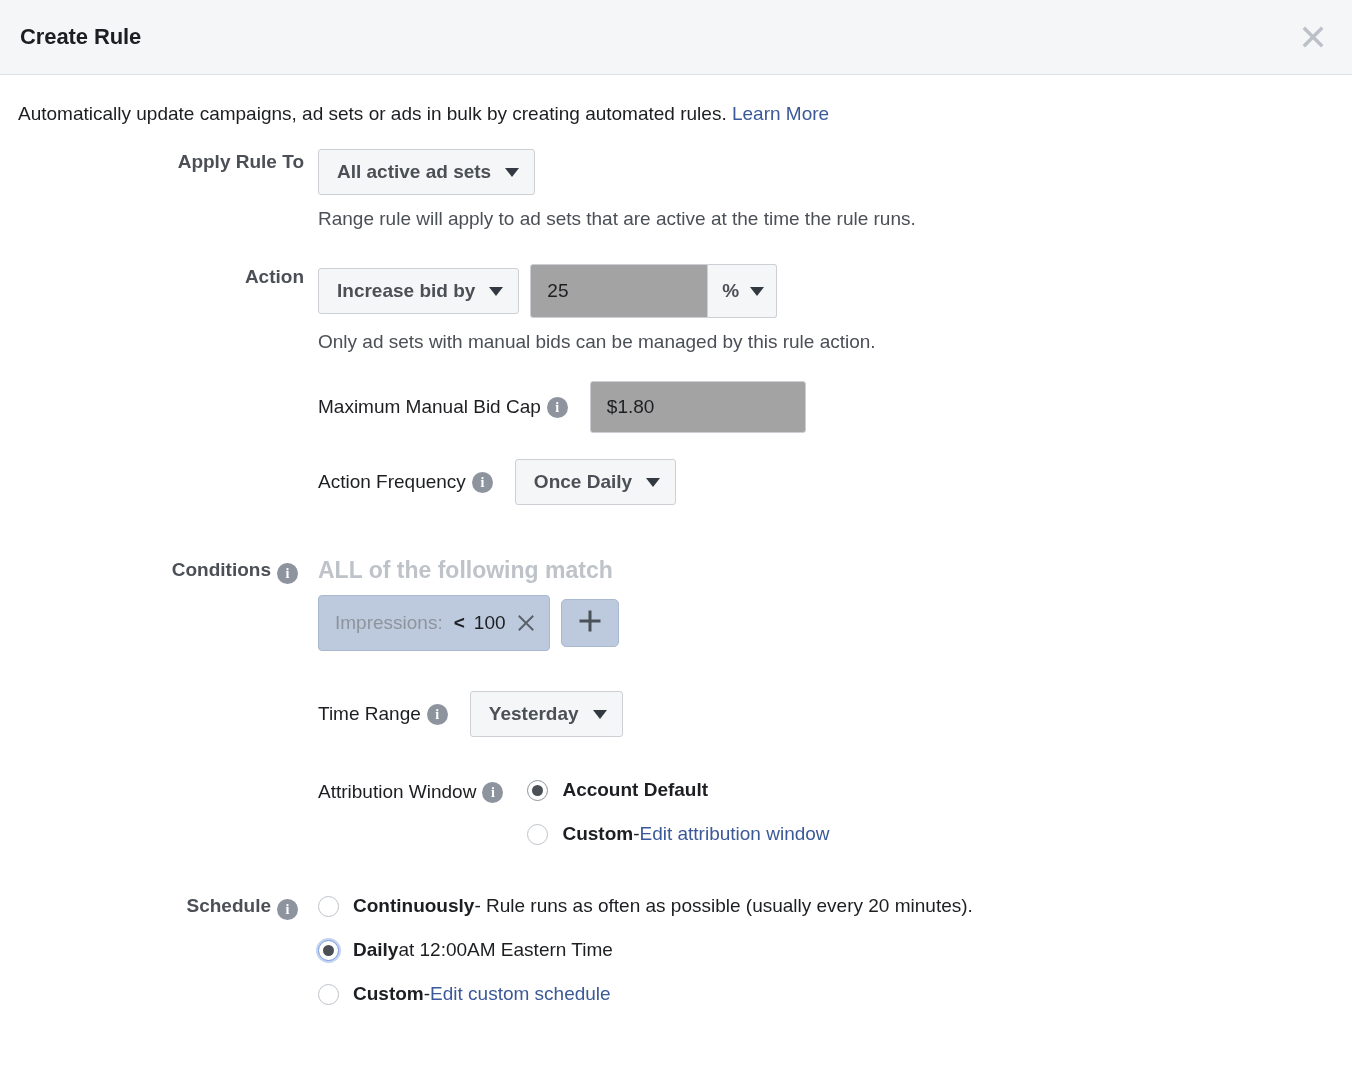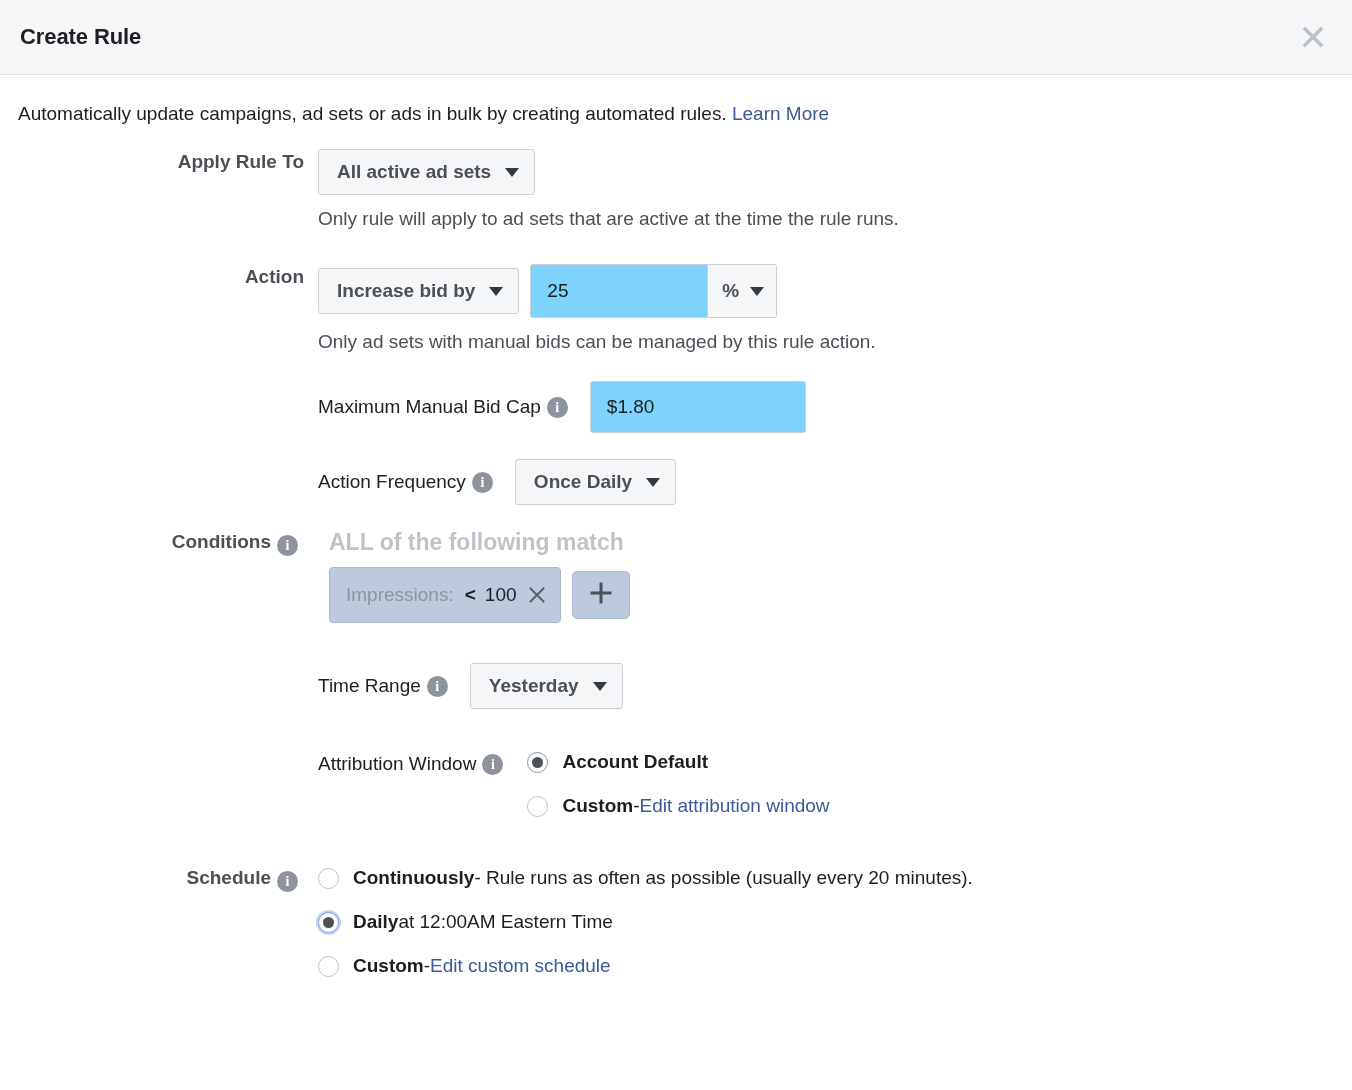--- a/index.html
+++ b/index.html
@@ -108,21 +108,21 @@
   }
   .caret {
     width: 0; height: 0;
     border-left: 7px solid transparent;
     border-right: 7px solid transparent;
     border-top: 9px solid #333940;
     flex: none;
   }
 
   .text-input {
-    background: #7dd3fc;
+    background: #a3a3a3;
     border: 1px solid #ccd0d5;
     border-radius: 3px;
     font-size: 19px;
     color: #1c1e21;
     font-family: "Liberation Sans", sans-serif;
     box-sizing: border-box;
     outline: none;
   }
   .input-amount {
     width: 178px;
@@ -254,21 +254,21 @@
   }
   .radio.focused {
     border-color: #7b9ae0;
     box-shadow: 0 0 0 2px #c3d3f0;
   }
   .radio-strong { font-weight: bold; color: #1c1e21; }
   .radio-rest { color: #1c1e21; }
 
   .stack-gap-sm { margin-top: 18px; }
   .mt-32 { margin-top: 32px; }
-  .mt-36 { margin-top: 24px; gap: 11px; }
+  .mt-36 { margin-top: 52px; }
   .mt-40 { margin-top: 40px; }
   .mt-46 { margin-top: 46px; }
   .mt-26 { margin-top: 26px; }
 </style>
 </head>
 <body>
 
 <div class="dialog-header">
   <div class="dialog-title">Create Rule</div>
   <div class="close-btn">
@@ -287,21 +287,21 @@
     <a class="link">Learn More</a>
   </div>
 
   <div class="form-row">
     <div class="row-label">Apply Rule To</div>
     <div class="row-content">
       <div class="select-btn">
         <span>All active ad sets</span>
         <span class="caret"></span>
       </div>
-      <div class="hint">Only rule will apply to ad sets that are active at the time the rule runs.</div>
+      <div class="hint">Range rule will apply to ad sets that are active at the time the rule runs.</div>
     </div>
   </div>
 
   <div class="form-row mt-32">
     <div class="row-label">Action</div>
     <div class="row-content">
       <div style="display:flex;align-items:center;gap:11px;">
         <div class="select-btn">
           <span>Increase bid by</span>
           <span class="caret"></span>

